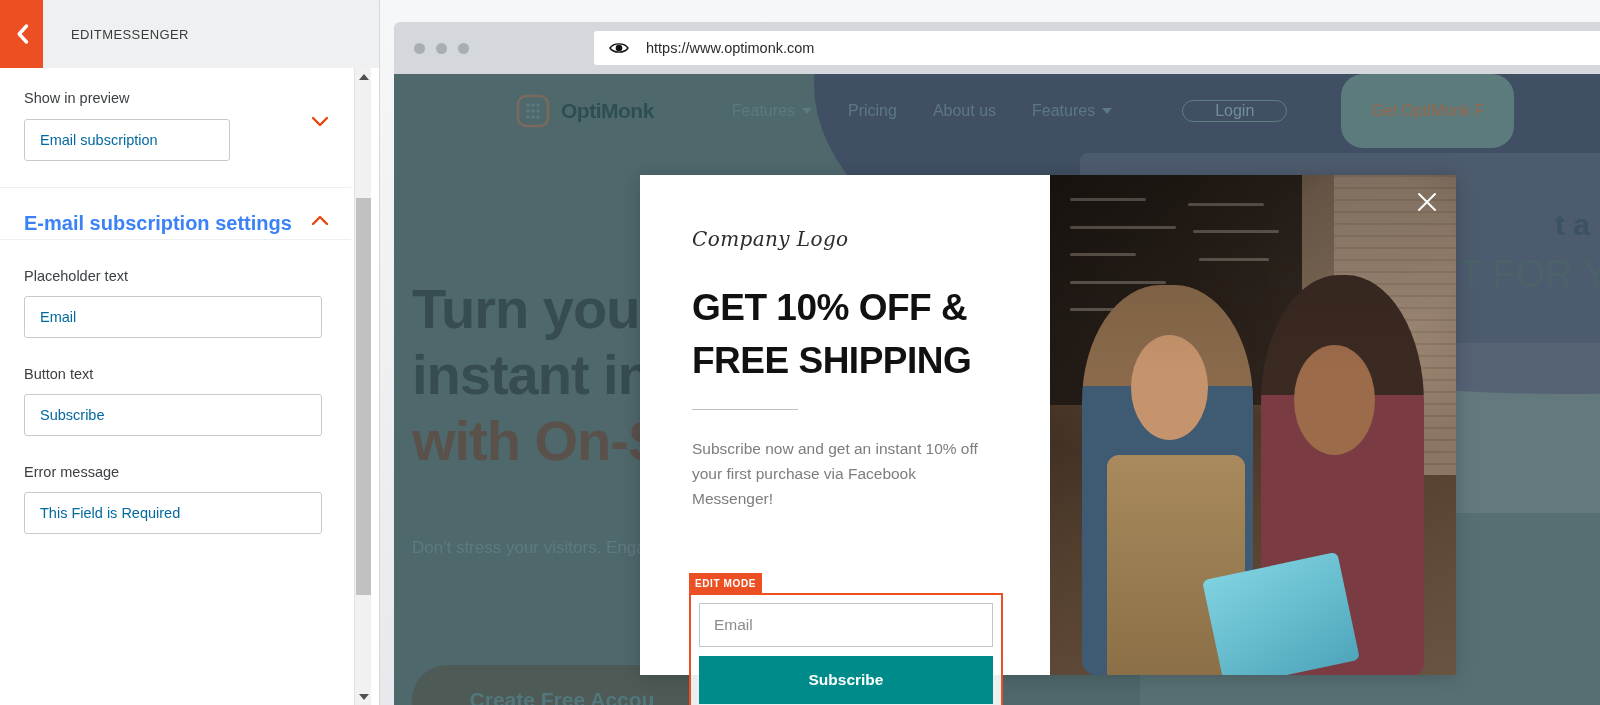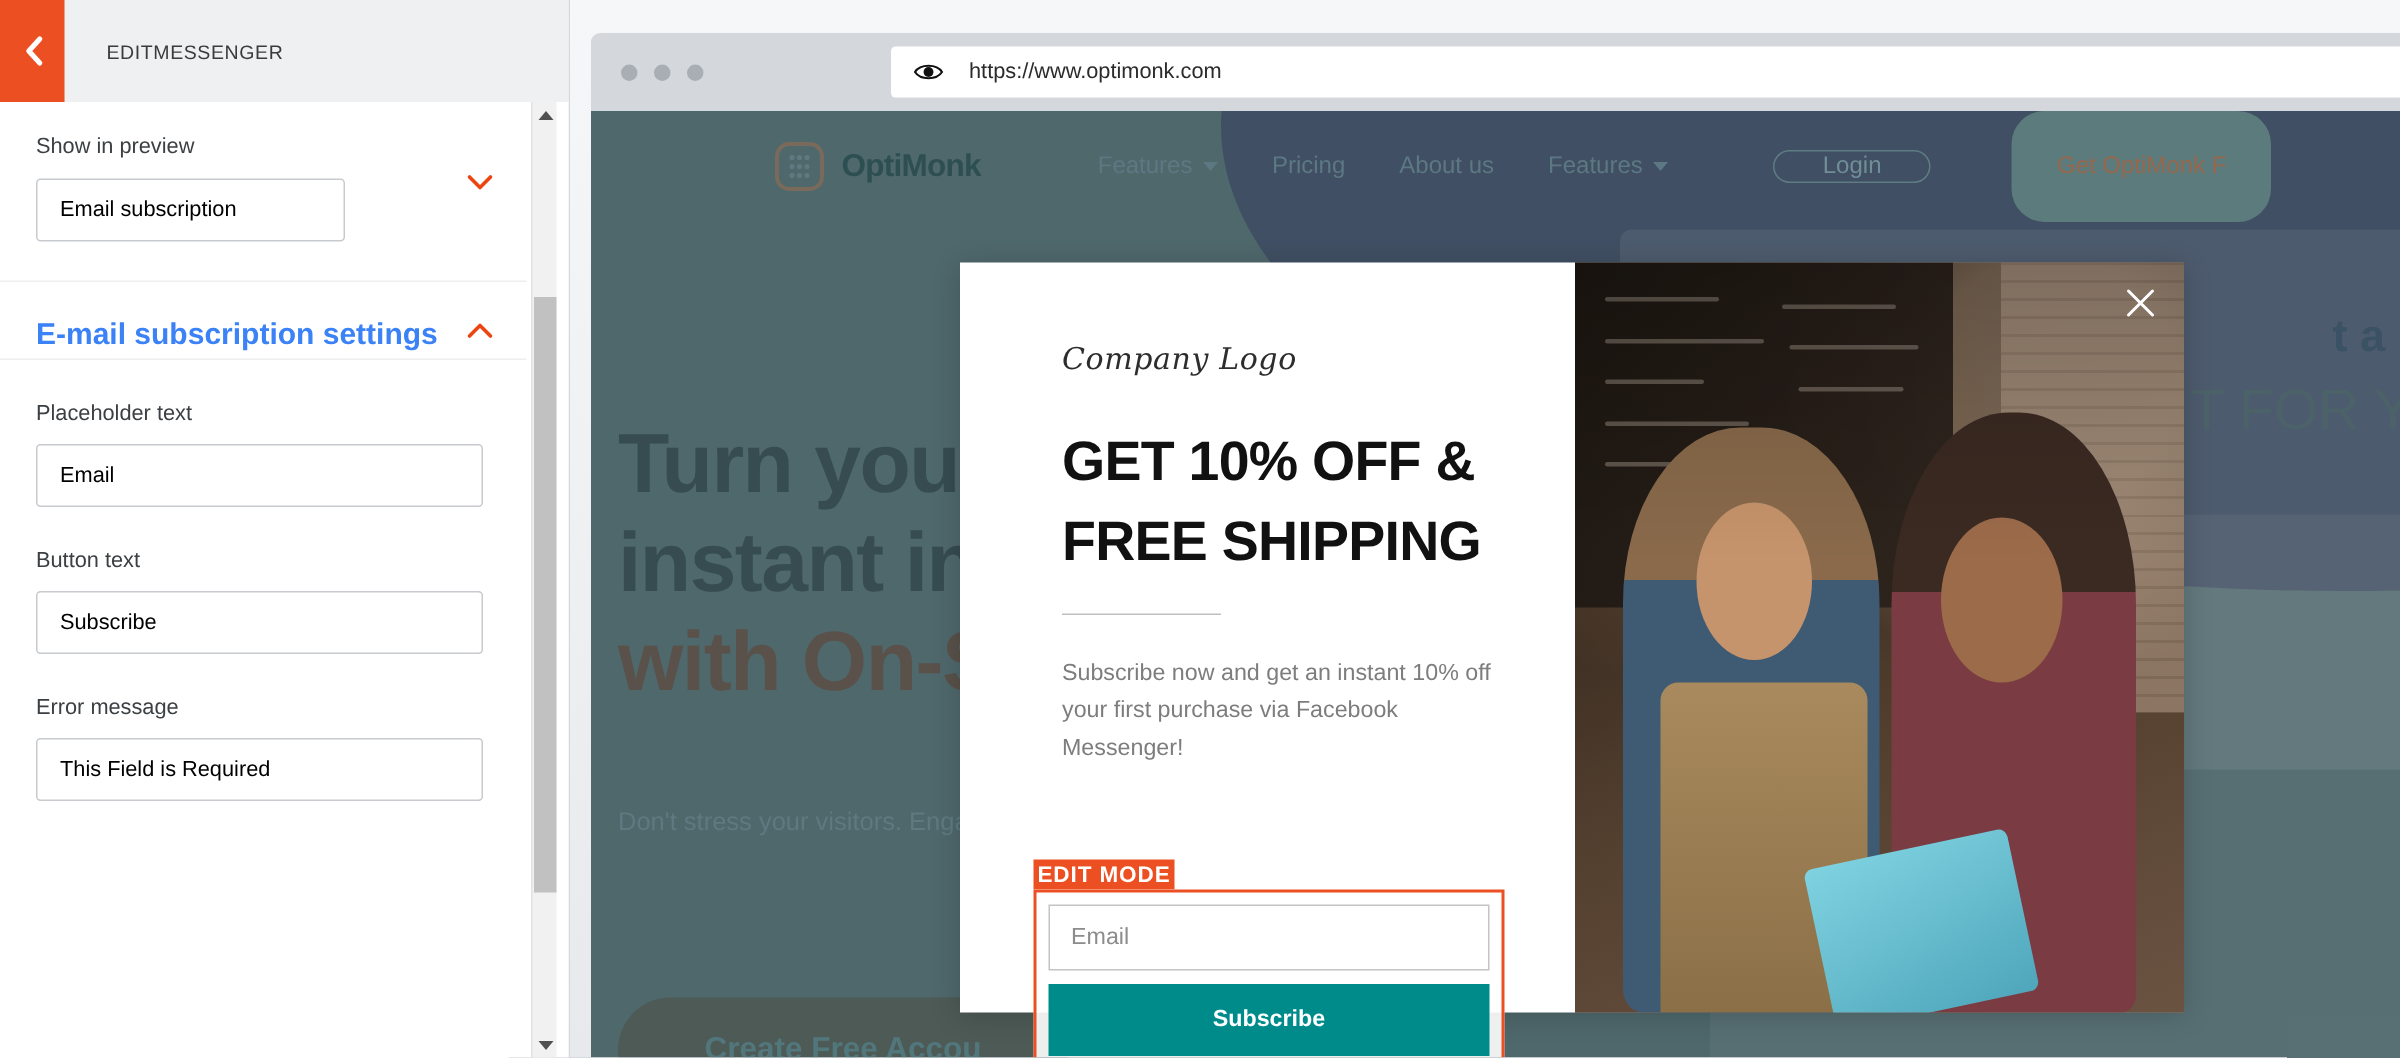--- a/index.html
+++ b/index.html
@@ -54,21 +54,21 @@
   }
   .sb-label {
     font-size: 14.5px; color: #3c4043; margin-bottom: 13px; font-weight: 400;
   }
   .sb-input {
     width: 206px; height: 42px;
     border: 1px solid #c7cace;
     border-radius: 3px;
     display: flex; align-items: center;
     padding: 0 15px;
-    font-size: 14.5px; color: #000000;
+    font-size: 14.5px; color: #0369a1;
     background: #fff;
   }
   .sb-input.wide { width: 298px; }
   .chev {
     position: absolute; right: 22px;
     width: 18px; height: 18px;
   }
   .chev svg { display:block; }
 
   .sb-accordion {
@@ -230,21 +230,21 @@
     position: absolute;
     left: 246px; top: 101px;
     width: 816px; height: 500px;
     background: #ffffff;
     display: flex;
     box-shadow: 0 2px 18px rgba(0,0,0,.18);
     z-index: 20;
   }
   .pop-left {
     width: 410px; position: relative;
-    padding: 52px 50px 0 68px;
+    padding: 52px 50px 0 52px;
   }
   .pop-logo {
     font-family: "DejaVu Serif", serif;
     font-style: italic;
     font-size: 20px; color: #2d2d2d;
     letter-spacing: .4px;
   }
   .pop-h {
     margin-top: 30px;
     font-size: 37px; line-height: 53px; font-weight: bold;
@@ -258,24 +258,24 @@
     margin-top: 26px;
     font-size: 15.5px; line-height: 25px; color: #7d7d7d;
     width: 300px;
   }
 
   .edit-wrap {
     position: absolute; left: 49px; top: 398px;
     width: 314px;
   }
   .edit-tab {
-    width: 94px; height: 20px;
+    width: 73px; height: 20px;
     background: #ec5022;
     color: #ffffff;
-    font-size: 15px; font-weight: bold; letter-spacing: .6px;
+    font-size: 10px; font-weight: bold; letter-spacing: .6px;
     display: flex; align-items: center; justify-content: center;
   }
   .edit-box {
     border: 2px solid #ec5022;
     padding: 8px;
     background: rgba(255,255,255,0.9);
   }
   .pop-input {
     height: 44px;
     border: 1px solid #c4c4c4;

